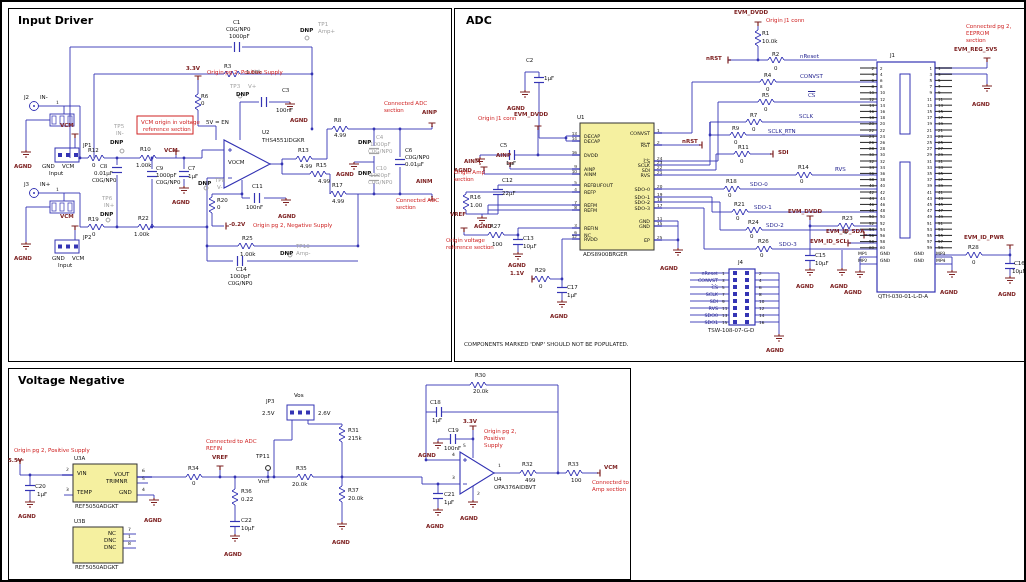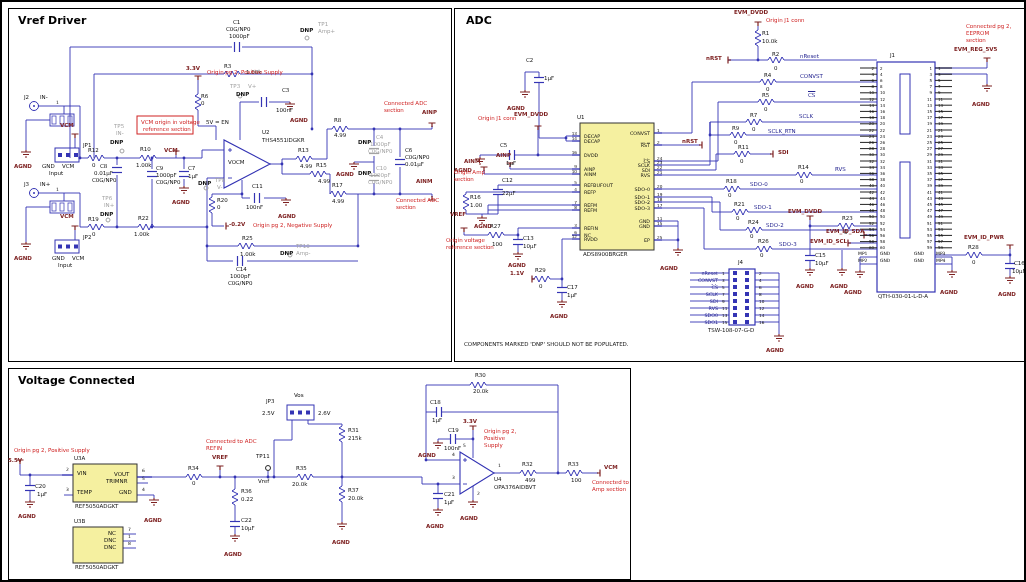--- a/index.html
+++ b/index.html
@@ -19,23 +19,23 @@
   .note{position:absolute;font-size:5.5px;color:#111;white-space:pre;}
 </style>
 </head>
 <body>
 
 <div id="stage">
   <div class="secbox" style="left:6px;top:6px;width:442px;height:352px;"></div>
   <div class="secbox" style="left:452px;top:6px;width:569px;height:352px;"></div>
   <div class="secbox" style="left:6px;top:366px;width:621px;height:210px;"></div>
 
-  <div class="sec-title" style="left:16px;top:12px;">Vref Driver</div>
+  <div class="sec-title" style="left:16px;top:12px;">Input Driver</div>
   <div class="sec-title" style="left:464px;top:12px;">ADC</div>
-  <div class="sec-title" style="left:16px;top:372px;">Voltage Connected</div>
+  <div class="sec-title" style="left:16px;top:372px;">Voltage Negative</div>
 
   <svg id="sch" width="1026" height="582">
       <polyline points="36,104 78,104" fill="none" stroke="#3434b4" stroke-width="0.9"></polyline>
       <polyline points="62,104 62,112" fill="none" stroke="#3434b4" stroke-width="0.9"></polyline>
       <polyline points="78,104 78,156" fill="none" stroke="#3434b4" stroke-width="0.9"></polyline>
       <polyline points="78,156 86,156" fill="none" stroke="#3434b4" stroke-width="0.9"></polyline>
       <polyline points="102,156 138,156" fill="none" stroke="#3434b4" stroke-width="0.9"></polyline>
       <polyline points="154,156 200,156 200,148 222,148" fill="none" stroke="#3434b4" stroke-width="0.9"></polyline>
       <polyline points="115,156 115,163" fill="none" stroke="#3434b4" stroke-width="0.9"></polyline>
       <polyline points="115,173 115,225" fill="none" stroke="#3434b4" stroke-width="0.9"></polyline>

